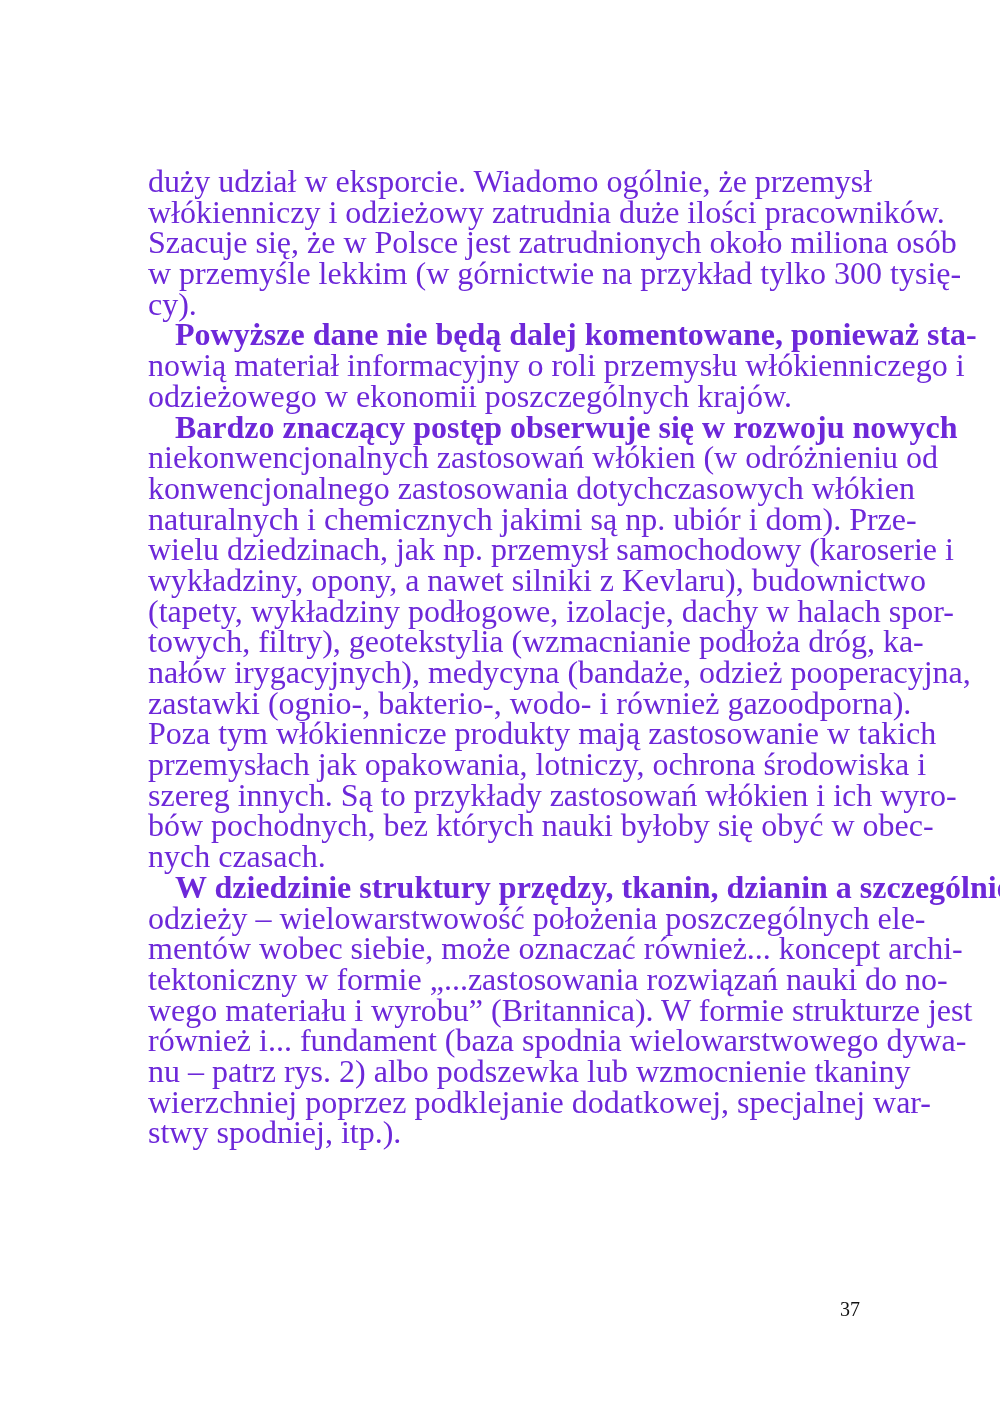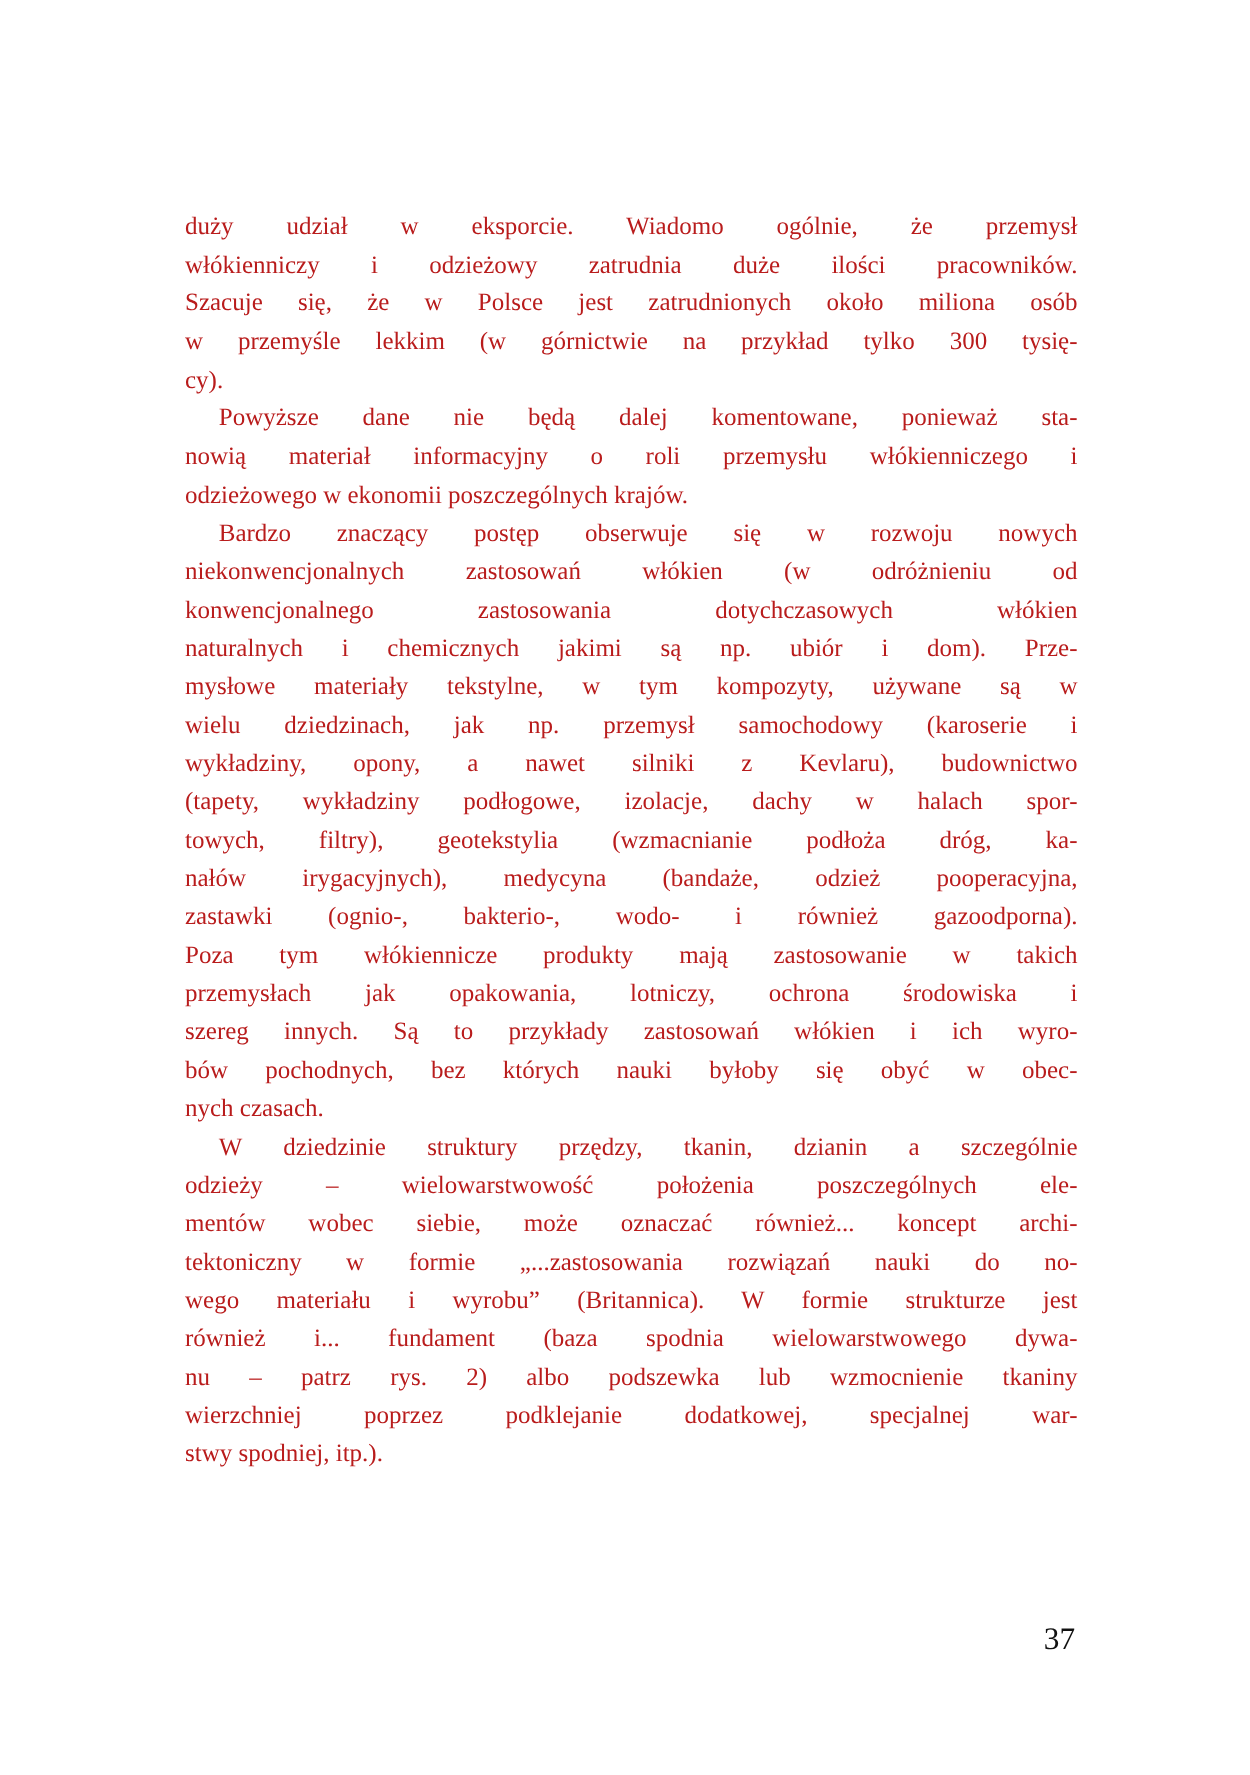--- a/index.html
+++ b/index.html
@@ -4,52 +4,51 @@
 <style>
   html, body { margin: 0; padding: 0; background: #ffffff; }
   body { width: 1000px; height: 1420px; position: relative; overflow: hidden; }
   .page {
     position: absolute; left: 0; top: 0; width: 1000px; height: 1420px;
     background: #ffffff;
   }
   .text-block {
     position: absolute; left: 148px; top: 166px; width: 714px;
     font-family: "Liberation Serif", "DejaVu Serif", serif;
-    font-size: 20px; line-height: 30.7px; color: #b91c1c;
+    font-size: 32px; line-height: 30.7px; color: #6d28d9;
   }
   .line {
     display: block; height: 30.7px; white-space: nowrap;
     text-align: justify; text-align-last: justify;
   }
   .line.last { text-align-last: left; }
-  .line.indent { padding-left: 27px; }
+  .line.indent { padding-left: 27px; font-weight: bold; }
   .page-number {
     position: absolute; right: 140px; top: 1298px;
     font-family: "Liberation Serif", "DejaVu Serif", serif;
-    font-size: 25px; color: #111111;
+    font-size: 20px; color: #111111;
   }
 </style>
 </head>
 <body>
 
 <div class="page">
   <div class="text-block" id="text-block">
       <span class="line">duży udział w eksporcie. Wiadomo ogólnie, że przemysł</span>
       <span class="line">włókienniczy i odzieżowy zatrudnia duże ilości pracowników.</span>
       <span class="line">Szacuje się, że w Polsce jest zatrudnionych około miliona osób</span>
       <span class="line">w przemyśle lekkim (w górnictwie na przykład tylko 300 tysię-</span>
       <span class="line last">cy).</span>
       <span class="line indent">Powyższe dane nie będą dalej komentowane, ponieważ sta-</span>
       <span class="line">nowią materiał informacyjny o roli przemysłu włókienniczego i</span>
       <span class="line last">odzieżowego w ekonomii poszczególnych krajów.</span>
       <span class="line indent">Bardzo znaczący postęp obserwuje się w rozwoju nowych</span>
       <span class="line">niekonwencjonalnych zastosowań włókien (w odróżnieniu od</span>
       <span class="line">konwencjonalnego zastosowania dotychczasowych włókien</span>
       <span class="line">naturalnych i chemicznych jakimi są np. ubiór i dom). Prze-</span>
-      <span class="line">mysłowe materiały tekstylne, w tym kompozyty, używane są w</span>
       <span class="line">wielu dziedzinach, jak np. przemysł samochodowy (karoserie i</span>
       <span class="line">wykładziny, opony, a nawet silniki z Kevlaru), budownictwo</span>
       <span class="line">(tapety, wykładziny podłogowe, izolacje, dachy w halach spor-</span>
       <span class="line">towych, filtry), geotekstylia (wzmacnianie podłoża dróg, ka-</span>
       <span class="line">nałów irygacyjnych), medycyna (bandaże, odzież pooperacyjna,</span>
       <span class="line">zastawki (ognio-, bakterio-, wodo- i również gazoodporna).</span>
       <span class="line">Poza tym włókiennicze produkty mają zastosowanie w takich</span>
       <span class="line">przemysłach jak opakowania, lotniczy, ochrona środowiska i</span>
       <span class="line">szereg innych. Są to przykłady zastosowań włókien i ich wyro-</span>
       <span class="line">bów pochodnych, bez których nauki byłoby się obyć w obec-</span>

